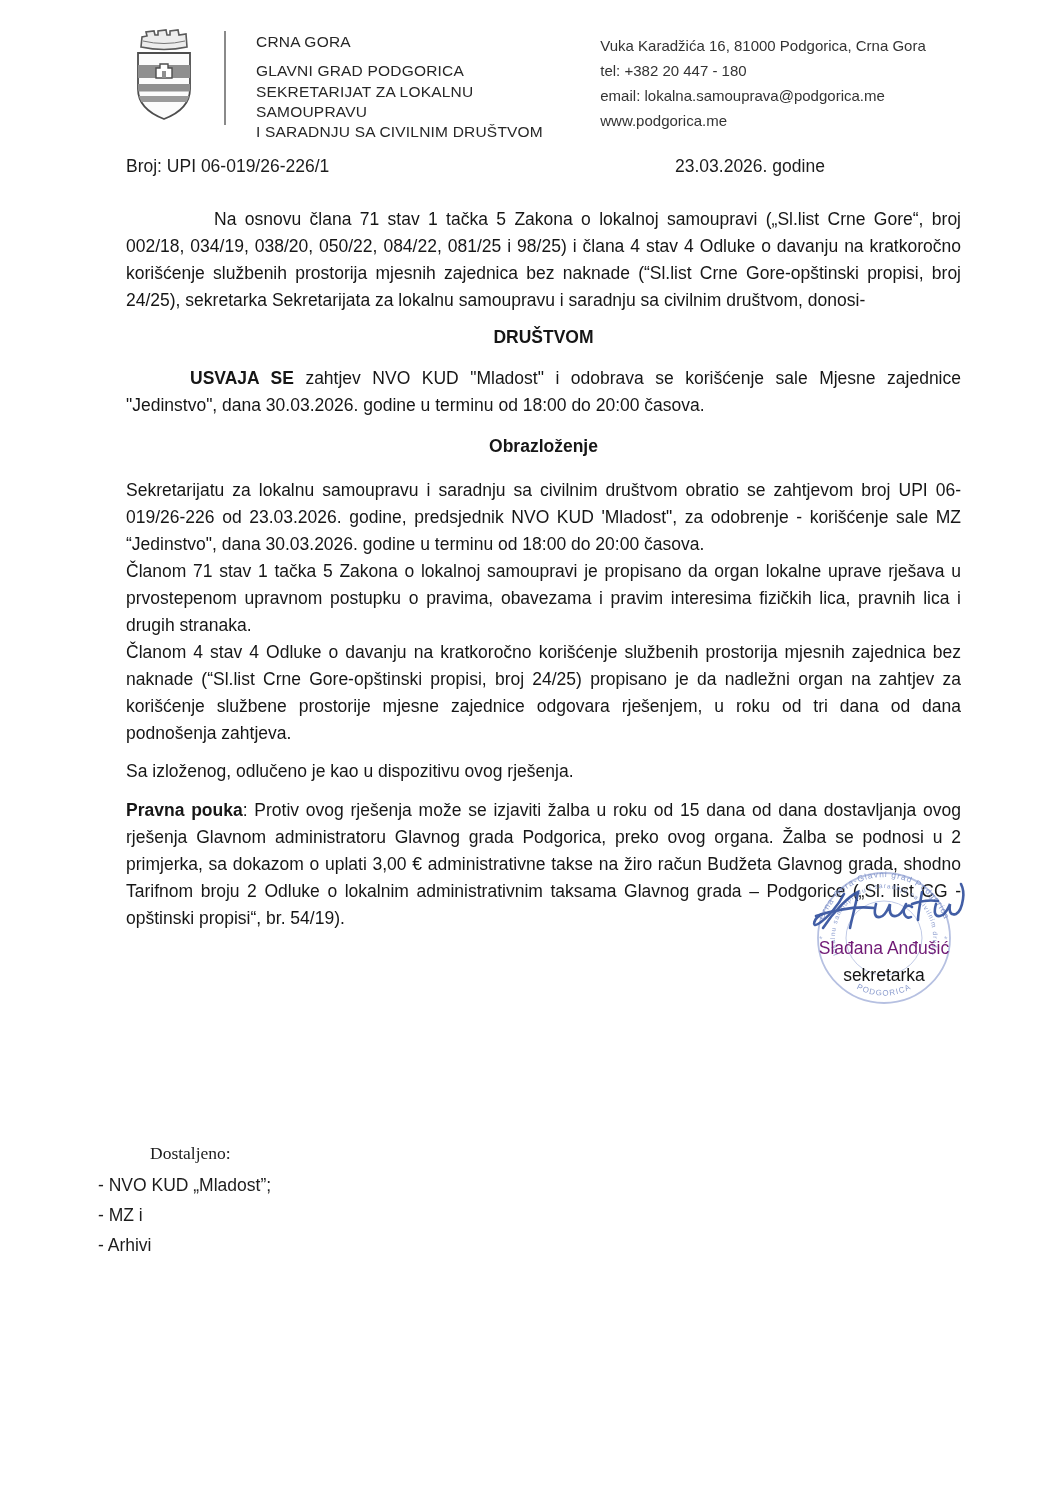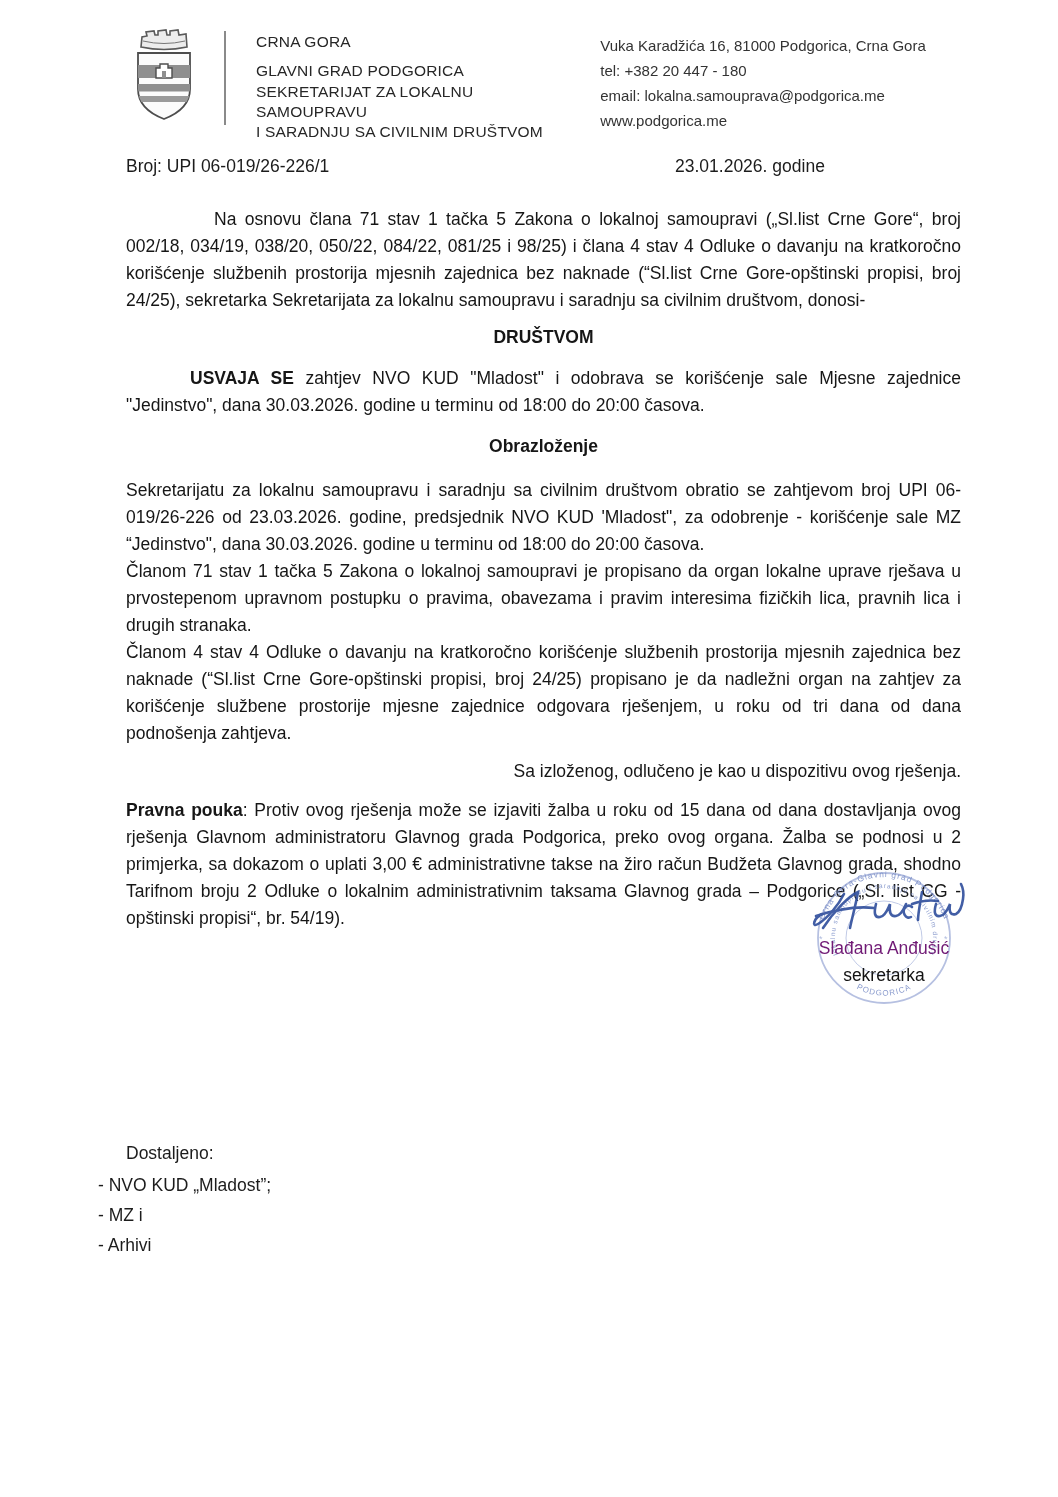--- a/index.html
+++ b/index.html
@@ -62,21 +62,21 @@
     text-align: center;
     font-weight: 700;
   }
   .p-decision { margin-top: 14px !important; text-indent: 64px; }
   .sec-title {
     margin-top: 14px !important;
     text-align: center;
     font-weight: 700;
   }
   .p-request { margin-top: 17px !important; }
-  .p-conclusion { margin-top: 11px !important; text-align: right; }
+  .p-conclusion { margin-top: 11px !important; text-align: left; }
   .p-legal { margin-top: 12px !important; }
   b.lead { font-weight: 700; }
   
   .sig-block {
     position: absolute;
     top: 866px;
     left: 788px;
     width: 192px;
     height: 150px;
     text-align: center;
@@ -96,21 +96,21 @@
     color: #121212;
   }
   
   .distribution {
     position: absolute;
     top: 1138px;
     left: 98px;
     font-size: 17.5px;
     line-height: 30px;
   }
-  .distribution .dist-label { margin-left: 28px; margin-bottom: 2px; }
+  .distribution .dist-label { margin-left: 52px; margin-bottom: 2px; font-family: Liberation Serif, serif; }
   .stamp-arc-text { fill: #6f84c2; opacity: .8; letter-spacing: 1px; }
 </style>
 </head>
 <body>
 
 <div class="page">
 
   <div class="header">
     <div class="arms">
       <svg width="62" height="96" viewBox="0 0 62 96">
@@ -144,21 +144,21 @@
     <div class="contact">
       <div>Vuka Karadžića 16, 81000 Podgorica, Crna Gora</div>
       <div>tel: +382 20 447 - 180</div>
       <div>email: lokalna.samouprava@podgorica.me</div>
       <div>www.podgorica.me</div>
     </div>
   </div>
 
   <div class="ref-line">
     <span>Broj: UPI 06-019/26-226/1</span>
-    <span class="ref-date">23.01.2026. godine</span>
+    <span class="ref-date">23.03.2026. godine</span>
   </div>
 
   <div class="body">
     <p class="p-intro">Na osnovu člana 71 stav 1 tačka 5 Zakona o lokalnoj samoupravi („Sl.list Crne Gore“, broj 002/18, 034/19, 038/20, 050/22, 084/22, 081/25 i 98/25) i člana 4 stav 4  Odluke o davanju na kratkoročno korišćenje službenih prostorija mjesnih zajednica bez naknade (“Sl.list Crne Gore-opštinski propisi, broj 24/25), sekretarka Sekretarijata za lokalnu samoupravu i saradnju sa civilnim društvom, donosi-</p>
 
     <p class="doc-title">DRUŠTVOM</p>
 
     <p class="p-decision"><b class="lead">USVAJA SE</b><span> zahtjev NVO KUD "Mladost" i odobrava se korišćenje sale Mjesne zajednice "Jedinstvo", dana 30.03.2026. godine u terminu od 18:00 do 20:00 časova.</span></p>
 
     <p class="sec-title">Obrazloženje</p>

